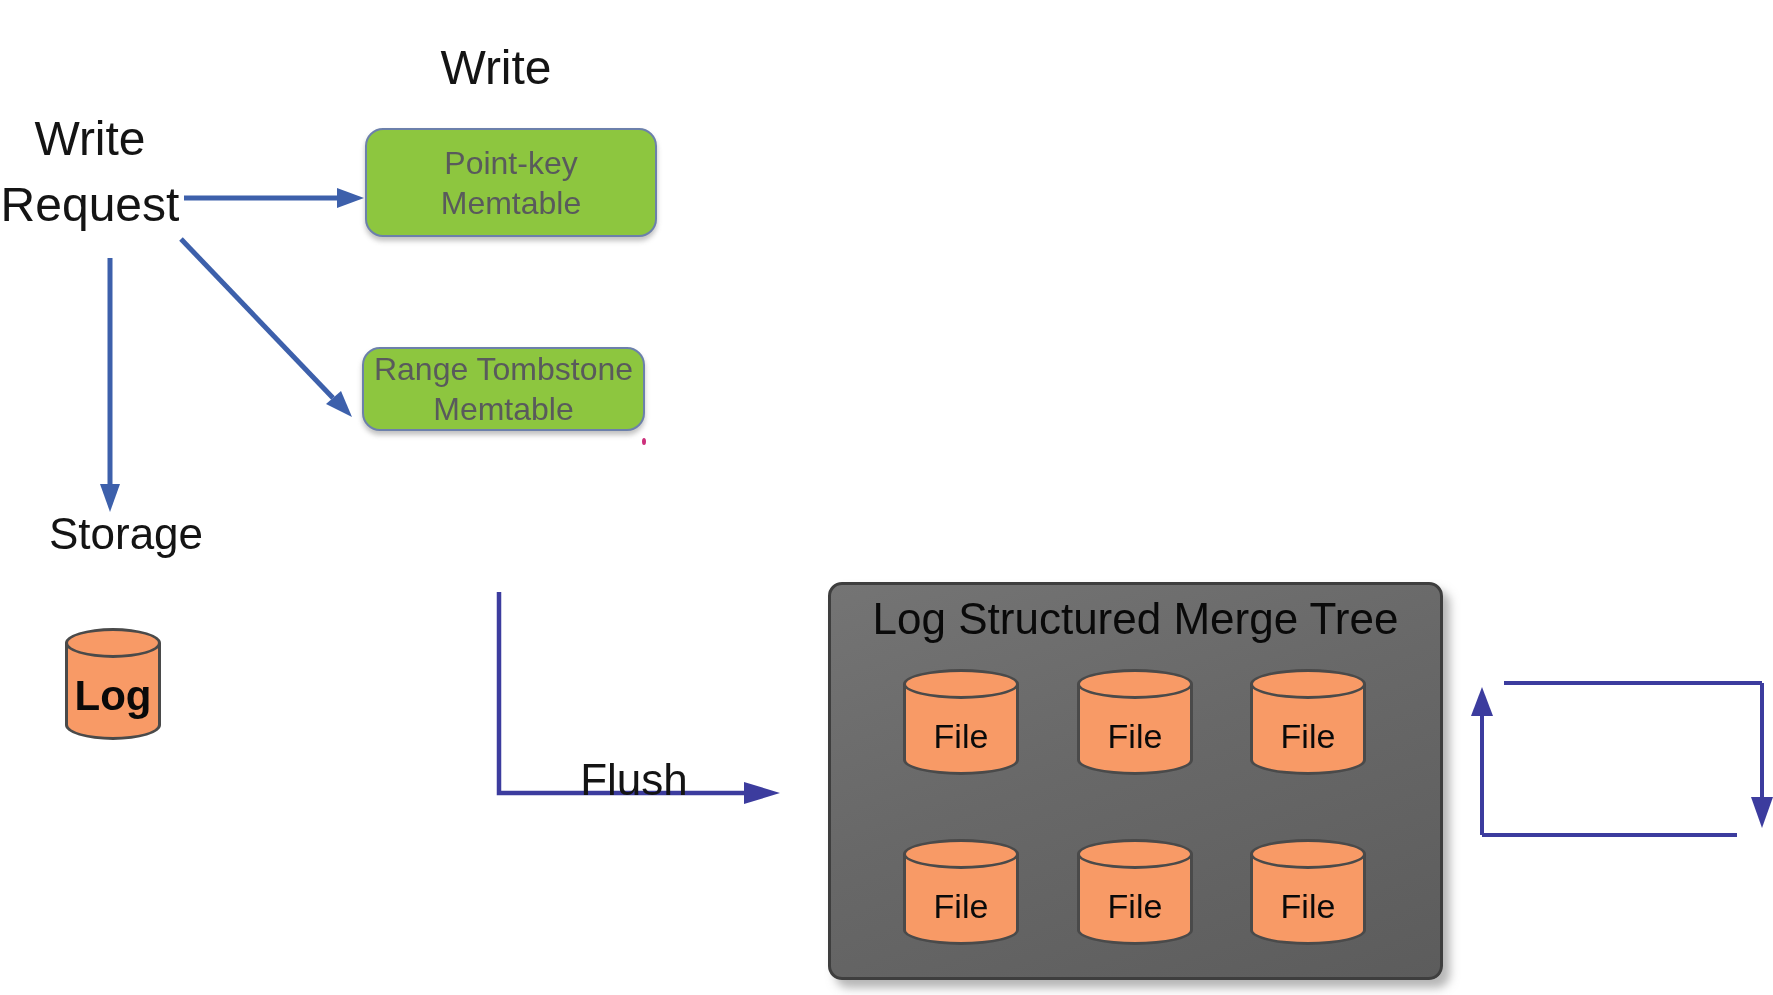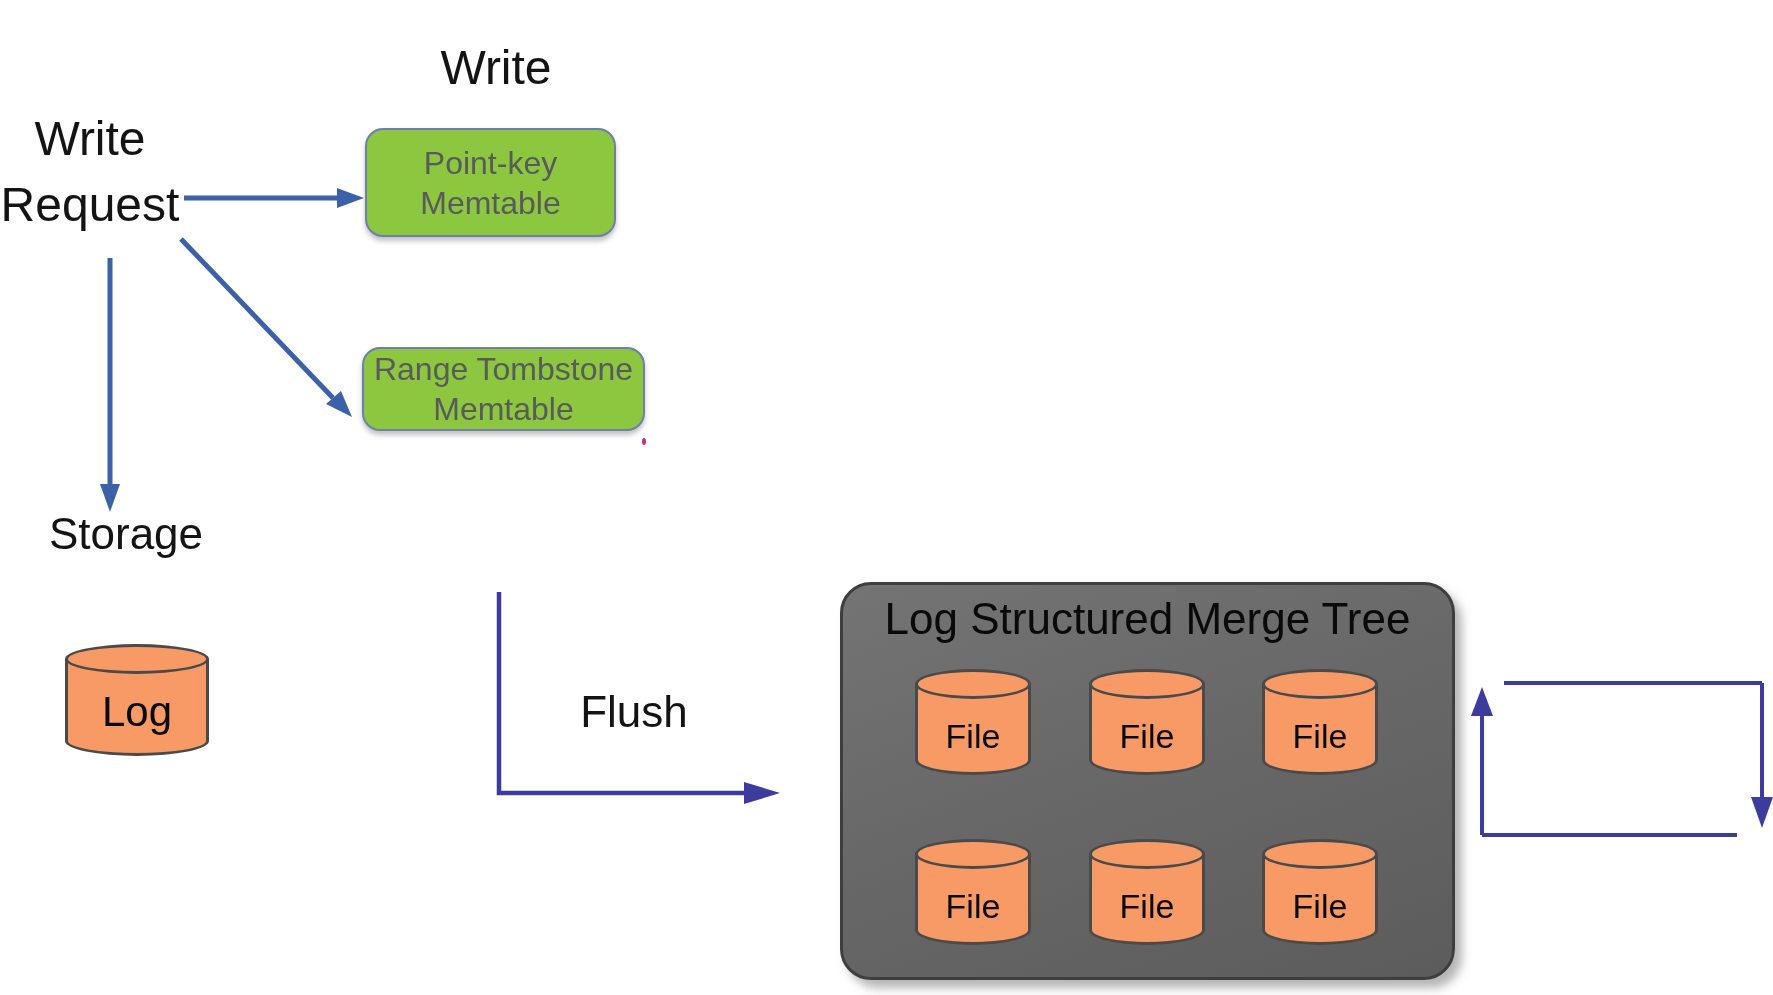--- a/index.html
+++ b/index.html
@@ -24,23 +24,22 @@
     display:flex; flex-direction:column; justify-content:center;
     box-shadow:0 4px 5px rgba(120,120,120,0.45);
   }
   .memtable .line { font-size:32px; line-height:40px; color:#595a5c; text-align:center; }
 
   
   .lsmbox {
     position:absolute; box-sizing:border-box;
     left:828px; top:582px; width:615px; height:398px;
     background:linear-gradient(160deg, #747474 0%, #686868 45%, #5c5c5c 100%);
-    border:3px solid #3e3e3e; border-radius:31px;
+    border:3px solid #3e3e3e; border-radius:14px;
     box-shadow:7px 8px 10px rgba(110,110,110,0.5);
-    margin-left:12px;
   }
   .lsmtitle {
     position:absolute; left:0; right:0; top:8px;
     font-size:44px; line-height:52px; text-align:center; color:#0a0a0a;
   }
 
   
   .cyl { position:absolute; }
   .cyl .cbody {
     position:absolute; left:0; right:0; top:15px; bottom:15px;
@@ -103,44 +102,44 @@
     </g>
   </svg>
 
   <div class="abs ctr heading" style="left:496px; top:40px;">Write</div>
 
   <div class="abs ctr" style="left:90px; top:106px;">
     <div class="biglabel">Write</div>
     <div class="biglabel">Request</div>
   </div>
 
-  <div class="memtable" style="left:365px; top:128px; width:251px; height:109px;">
+  <div class="memtable" style="left:365px; top:128px; width:292px; height:109px;">
     <div class="line">Point-key</div>
     <div class="line">Memtable</div>
   </div>
 
   <div class="memtable" style="left:362px; top:347px; width:283px; height:84px;">
     <div class="line">Range Tombstone</div>
     <div class="line">Memtable</div>
   </div>
 
   <div class="artifact"></div>
 
   <div class="abs ctr" style="left:126px; top:504px;">
     <div class="midlabel">Storage</div>
   </div>
 
-  <div class="cyl logcyl" style="left:65px; top:644px; width:144px; height:112px;">
+  <div class="cyl logcyl" style="left:65px; top:628px; width:96px; height:112px;font-weight:bold;">
     <div class="cbot"></div>
     <div class="cbody"></div>
     <div class="ctop"></div>
     <div class="clbl">Log</div>
   </div>
 
-  <div class="abs ctr flowlabel" style="left:634px; top:688px;">Flush</div>
+  <div class="abs ctr flowlabel" style="left:634px; top:756px;">Flush</div>
 
   <div class="lsmbox">
     <div class="lsmtitle">Log Structured Merge Tree</div>
 
     <div class="cyl filecyl" style="left:72px; top:84px; width:116px; height:106px;">
       <div class="cbot"></div>
       <div class="cbody"></div>
       <div class="ctop"></div>
       <div class="clbl">File</div>
     </div>

